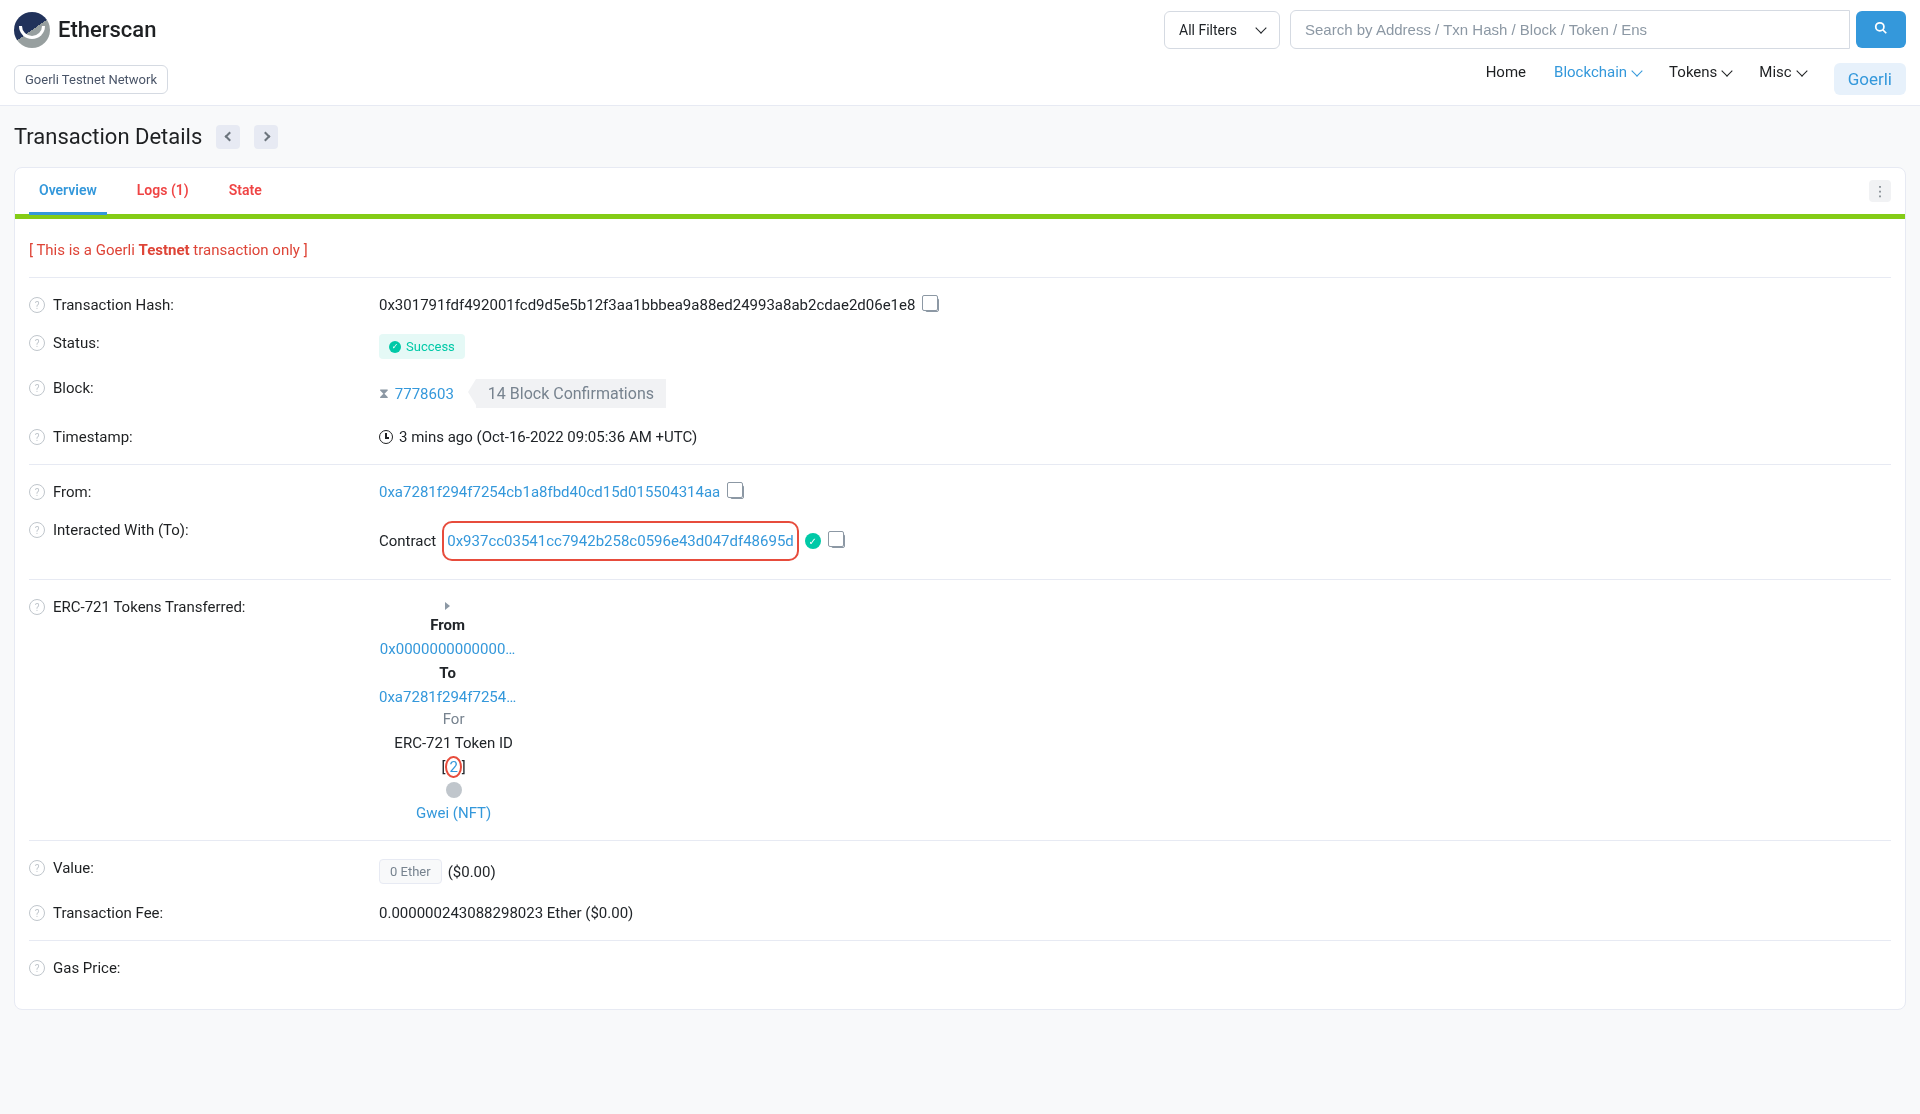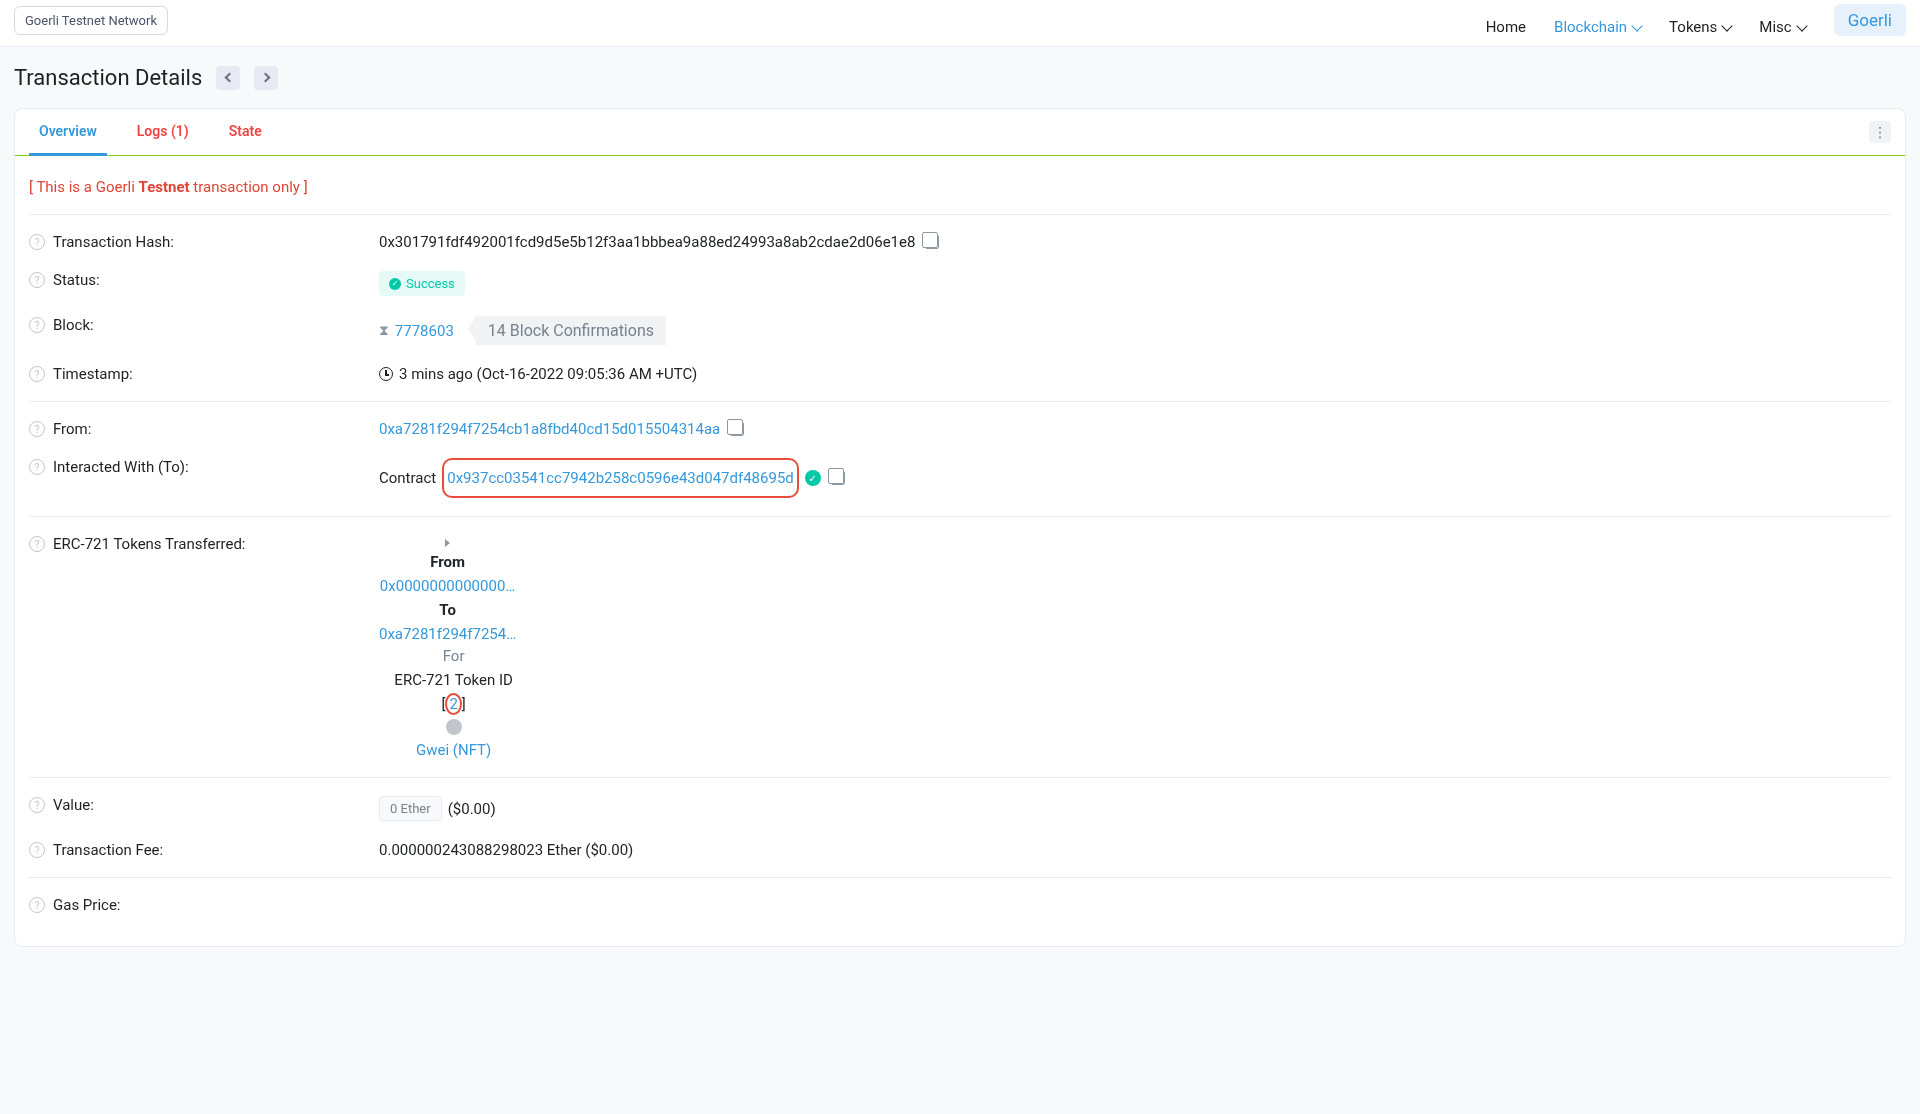--- a/index.html
+++ b/index.html
@@ -9,30 +9,30 @@
 .logo { display: flex; align-items: center; gap: 8px; font-size: 22px; font-weight: 500; color: #1e2022; margin-right: auto; }
 .logo-icon { width: 36px; height: 36px; border-radius: 50%; background: linear-gradient(145deg, #21325b 50%, #979f9f 50%); display: flex; align-items: center; justify-content: center; color: #fff; font-size: 16px; position: relative; }
 .logo-icon::after { content: ''; position: absolute; width: 20px; height: 10px; border: 3px solid #fff; border-top: none; border-radius: 0 0 20px 20px; bottom: 9px; }
 .search-wrap { display: flex; align-items: center; }
 .filter-select { display: flex; align-items: center; gap: 20px; border: 1px solid #d5dae2; border-radius: 6px; padding: 10px 14px; margin-right: 10px; cursor: pointer; background: #fff; }
 .search-input { width: 560px; border: 1px solid #d5dae2; border-radius: 6px 0 0 6px; padding: 10px 14px; font-size: 15px; color: #6c757d; }
 .search-input::placeholder { color: #8c98a4; }
 .search-btn { background: #3498db; border: none; color: #fff; padding: 10px 18px; border-radius: 6px; cursor: pointer; margin-left: 6px; }
 .header-bottom { display: flex; align-items: center; padding: 4px 14px 10px; }
 .network-badge { border: 1px solid #d5dae2; border-radius: 6px; padding: 6px 10px; font-size: 13px; color: #4a5568; }
-.nav { margin-left: auto; display: flex; align-items: flex-end; gap: 28px; }
+.nav { margin-left: auto; display: flex; align-items: flex-start; gap: 28px; }
 .nav-item { color: #1e2022; cursor: pointer; display: flex; align-items: center; gap: 6px; font-size: 15px; }
 .nav-item.active { color: #3498db; }
 .goerli-badge { background: #e7f1fb; color: #3498db; padding: 6px 14px; border-radius: 6px; font-size: 17px; }
 .chevron-down { width: 8px; height: 8px; border-right: 1.5px solid currentColor; border-bottom: 1.5px solid currentColor; transform: rotate(45deg); margin-top: -3px; }
 .page-header { display: flex; align-items: center; gap: 14px; padding: 18px 14px; }
 .page-title { font-size: 22px; font-weight: 400; color: #1e2022; }
 .nav-btn { background: #e7eaf3; border: none; border-radius: 4px; width: 24px; height: 24px; cursor: pointer; color: #6c757d; display: flex; align-items: center; justify-content: center; }
 .card { background: #fff; border: 1px solid #e7eaf3; border-radius: 8px; margin: 0 14px 20px; }
-.tabs { display: flex; align-items: center; border-bottom: 1px solid #84cc16; padding: 0 14px; }
+.tabs { display: flex; align-items: center; border-bottom: 5px solid #84cc16; padding: 0 14px; }
 .tab { padding: 14px 10px; margin-right: 20px; cursor: pointer; font-weight: 600; color: #ef4444; border-bottom: 3px solid transparent; margin-bottom: -1px; }
 .tab.active { color: #3498db; border-bottom-color: #3498db; }
 .tab-more { margin-left: auto; background: #f1f2f4; border-radius: 4px; width: 22px; height: 22px; display: flex; align-items: center; justify-content: center; cursor: pointer; color: #6c757d; }
 .card-body { padding: 14px; }
 .testnet-notice { color: #de4437; padding: 8px 0 18px; font-size: 15px; }
 .testnet-notice b { font-weight: 700; }
 .section { border-top: 1px solid #e7eaf3; padding: 8px 0; }
 .section:first-of-type { border-top: none; }
 .row { display: flex; padding: 10px 0; align-items: flex-start; }
 .row-label { width: 350px; display: flex; align-items: center; gap: 8px; color: #1e2022; font-size: 15px; }
@@ -60,20 +60,39 @@
 .ether-badge { background: #f8f9fa; border: 1px solid #e7eaf3; padding: 4px 10px; border-radius: 4px; font-size: 13px; color: #77838f; }
 .token-icon { width: 16px; height: 16px; background: #c0c6cc; border-radius: 50%; display: inline-block; }
 .chev-left, .chev-right { width: 7px; height: 7px; border-top: 2px solid currentColor; border-left: 2px solid currentColor; }
 .chev-left { transform: rotate(-45deg); margin-left: 2px; }
 .chev-right { transform: rotate(135deg); margin-right: 2px; }
 </style>
 </head>
 <body>
 
 <div class="header">
+  <div class="header-top">
+    <div class="logo">
+      <span class="logo-icon"></span>
+      <span>Etherscan</span>
+    </div>
+    <div class="search-wrap">
+      <div class="filter-select">
+        <span>All Filters</span>
+        <span class="chevron-down"></span>
+      </div>
+      <input class="search-input" placeholder="Search by Address / Txn Hash / Block / Token / Ens" style="">
+      <button class="search-btn">
+        <svg width="14" height="14" viewBox="0 0 24 24" fill="none" stroke="currentColor" stroke-width="3">
+            <circle cx="10" cy="10" r="7"></circle>
+            <line x1="21" y1="21" x2="15" y2="15"></line>
+          </svg>
+      </button>
+    </div>
+  </div>
   <div class="header-bottom">
     <div class="network-badge">Goerli Testnet Network</div>
     <div class="nav">
       <div class="nav-item">Home</div>
       <div class="nav-item active">
         <span>Blockchain</span>
         <span class="chevron-down"></span>
       </div>
       <div class="nav-item">
         <span>Tokens</span>

